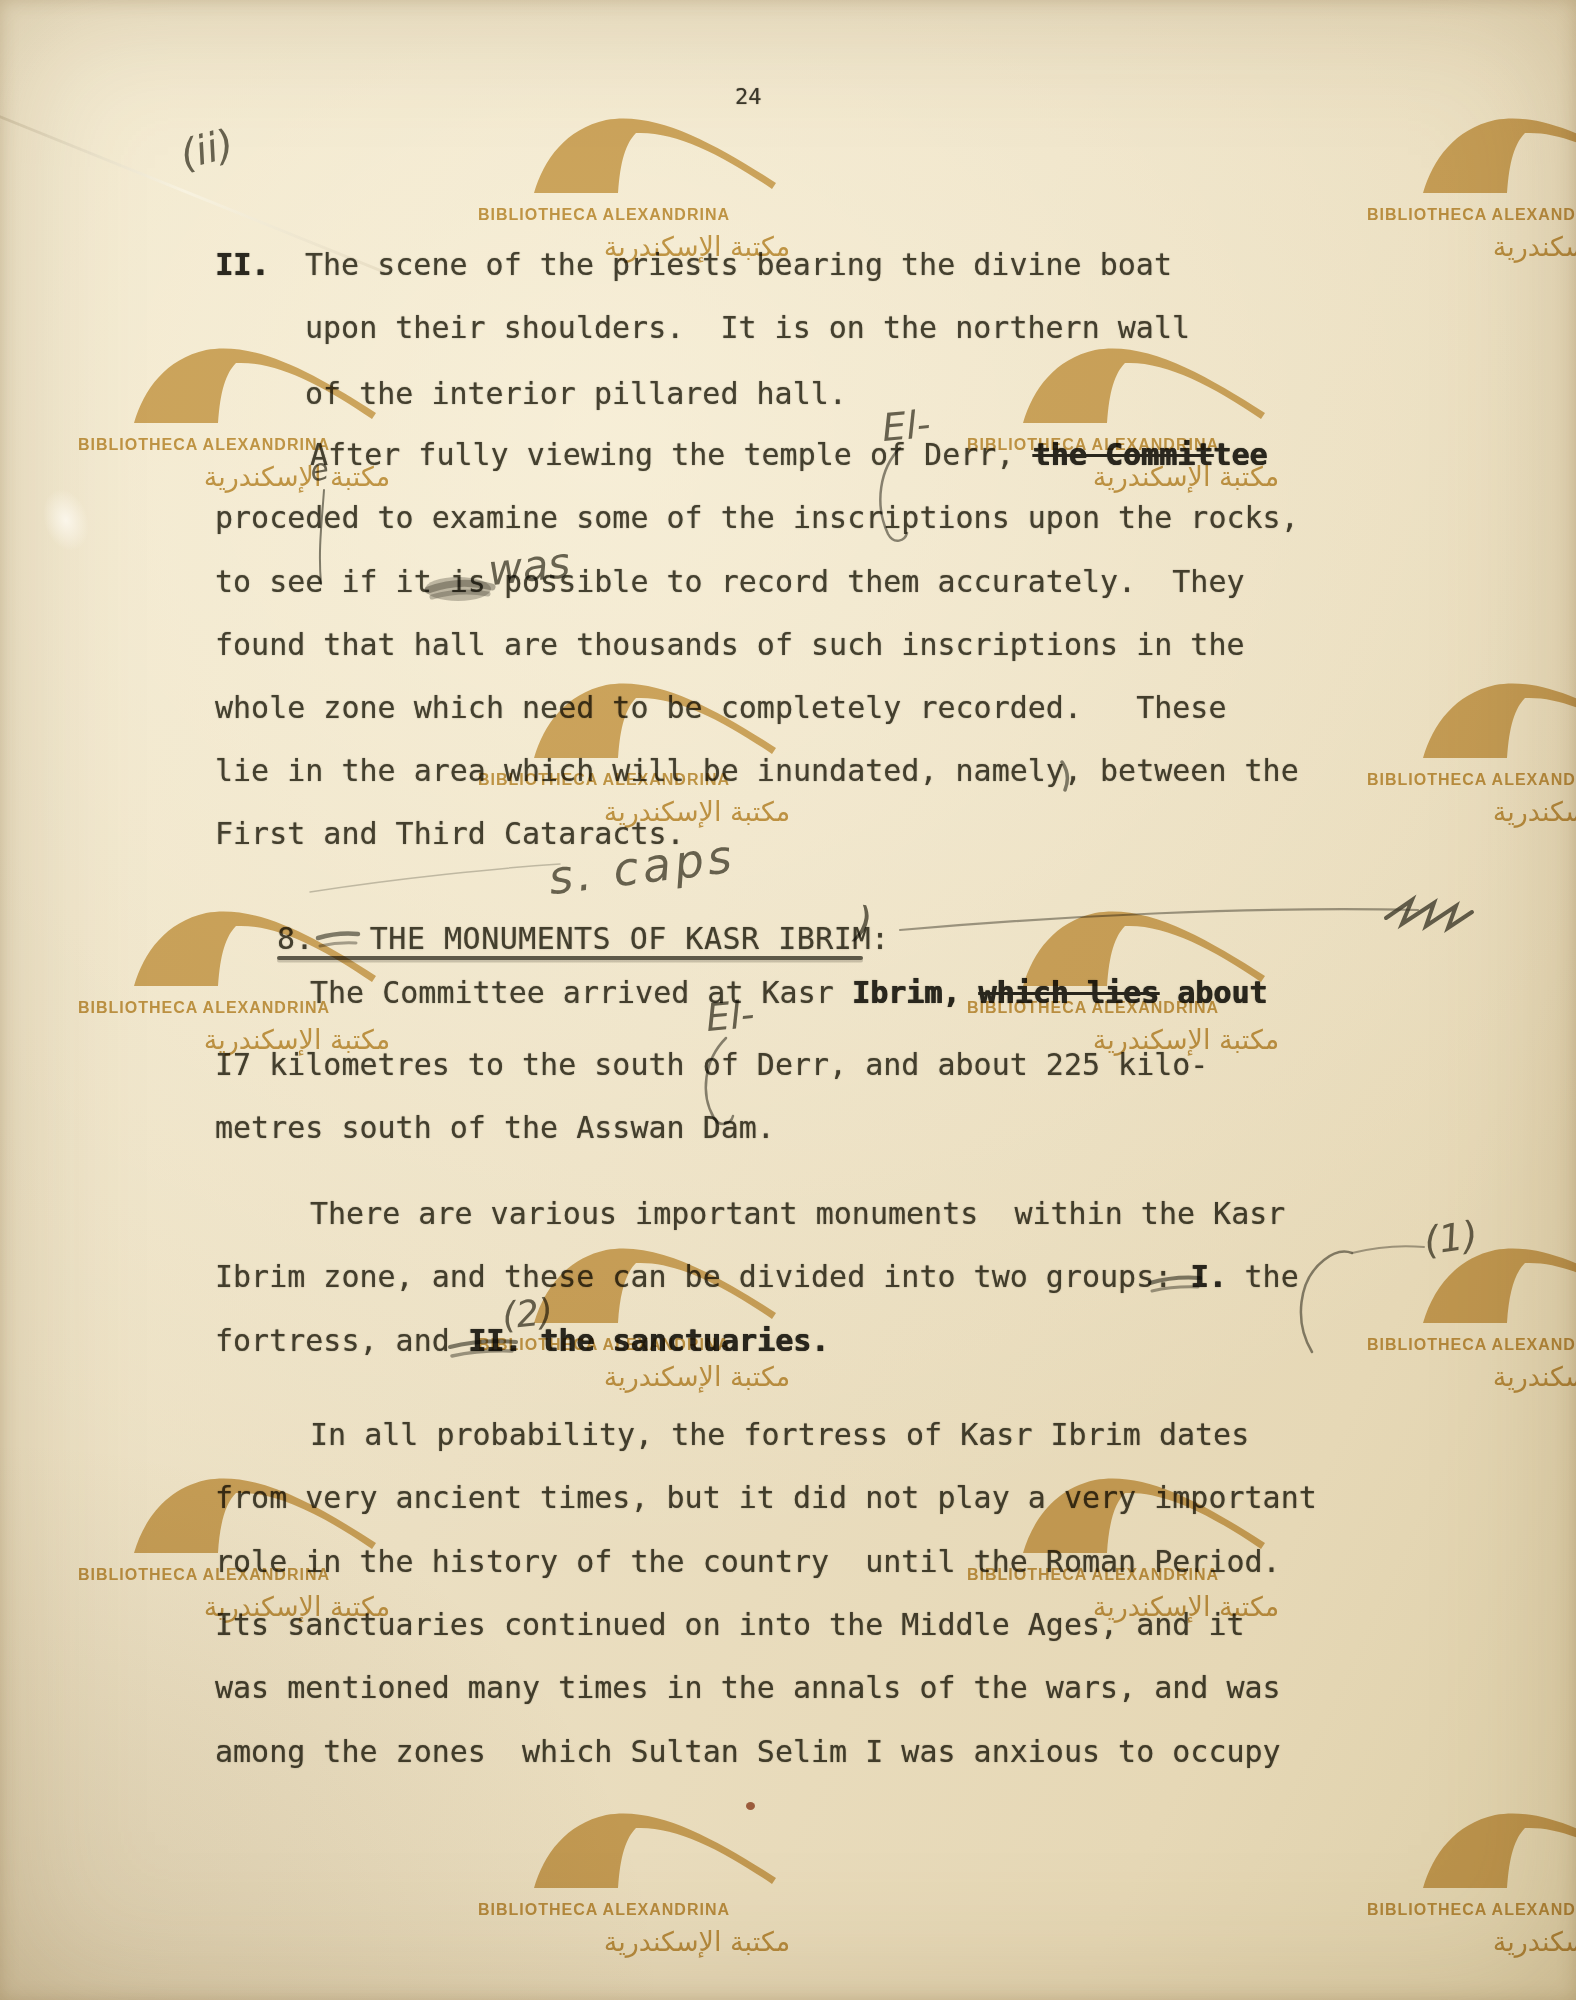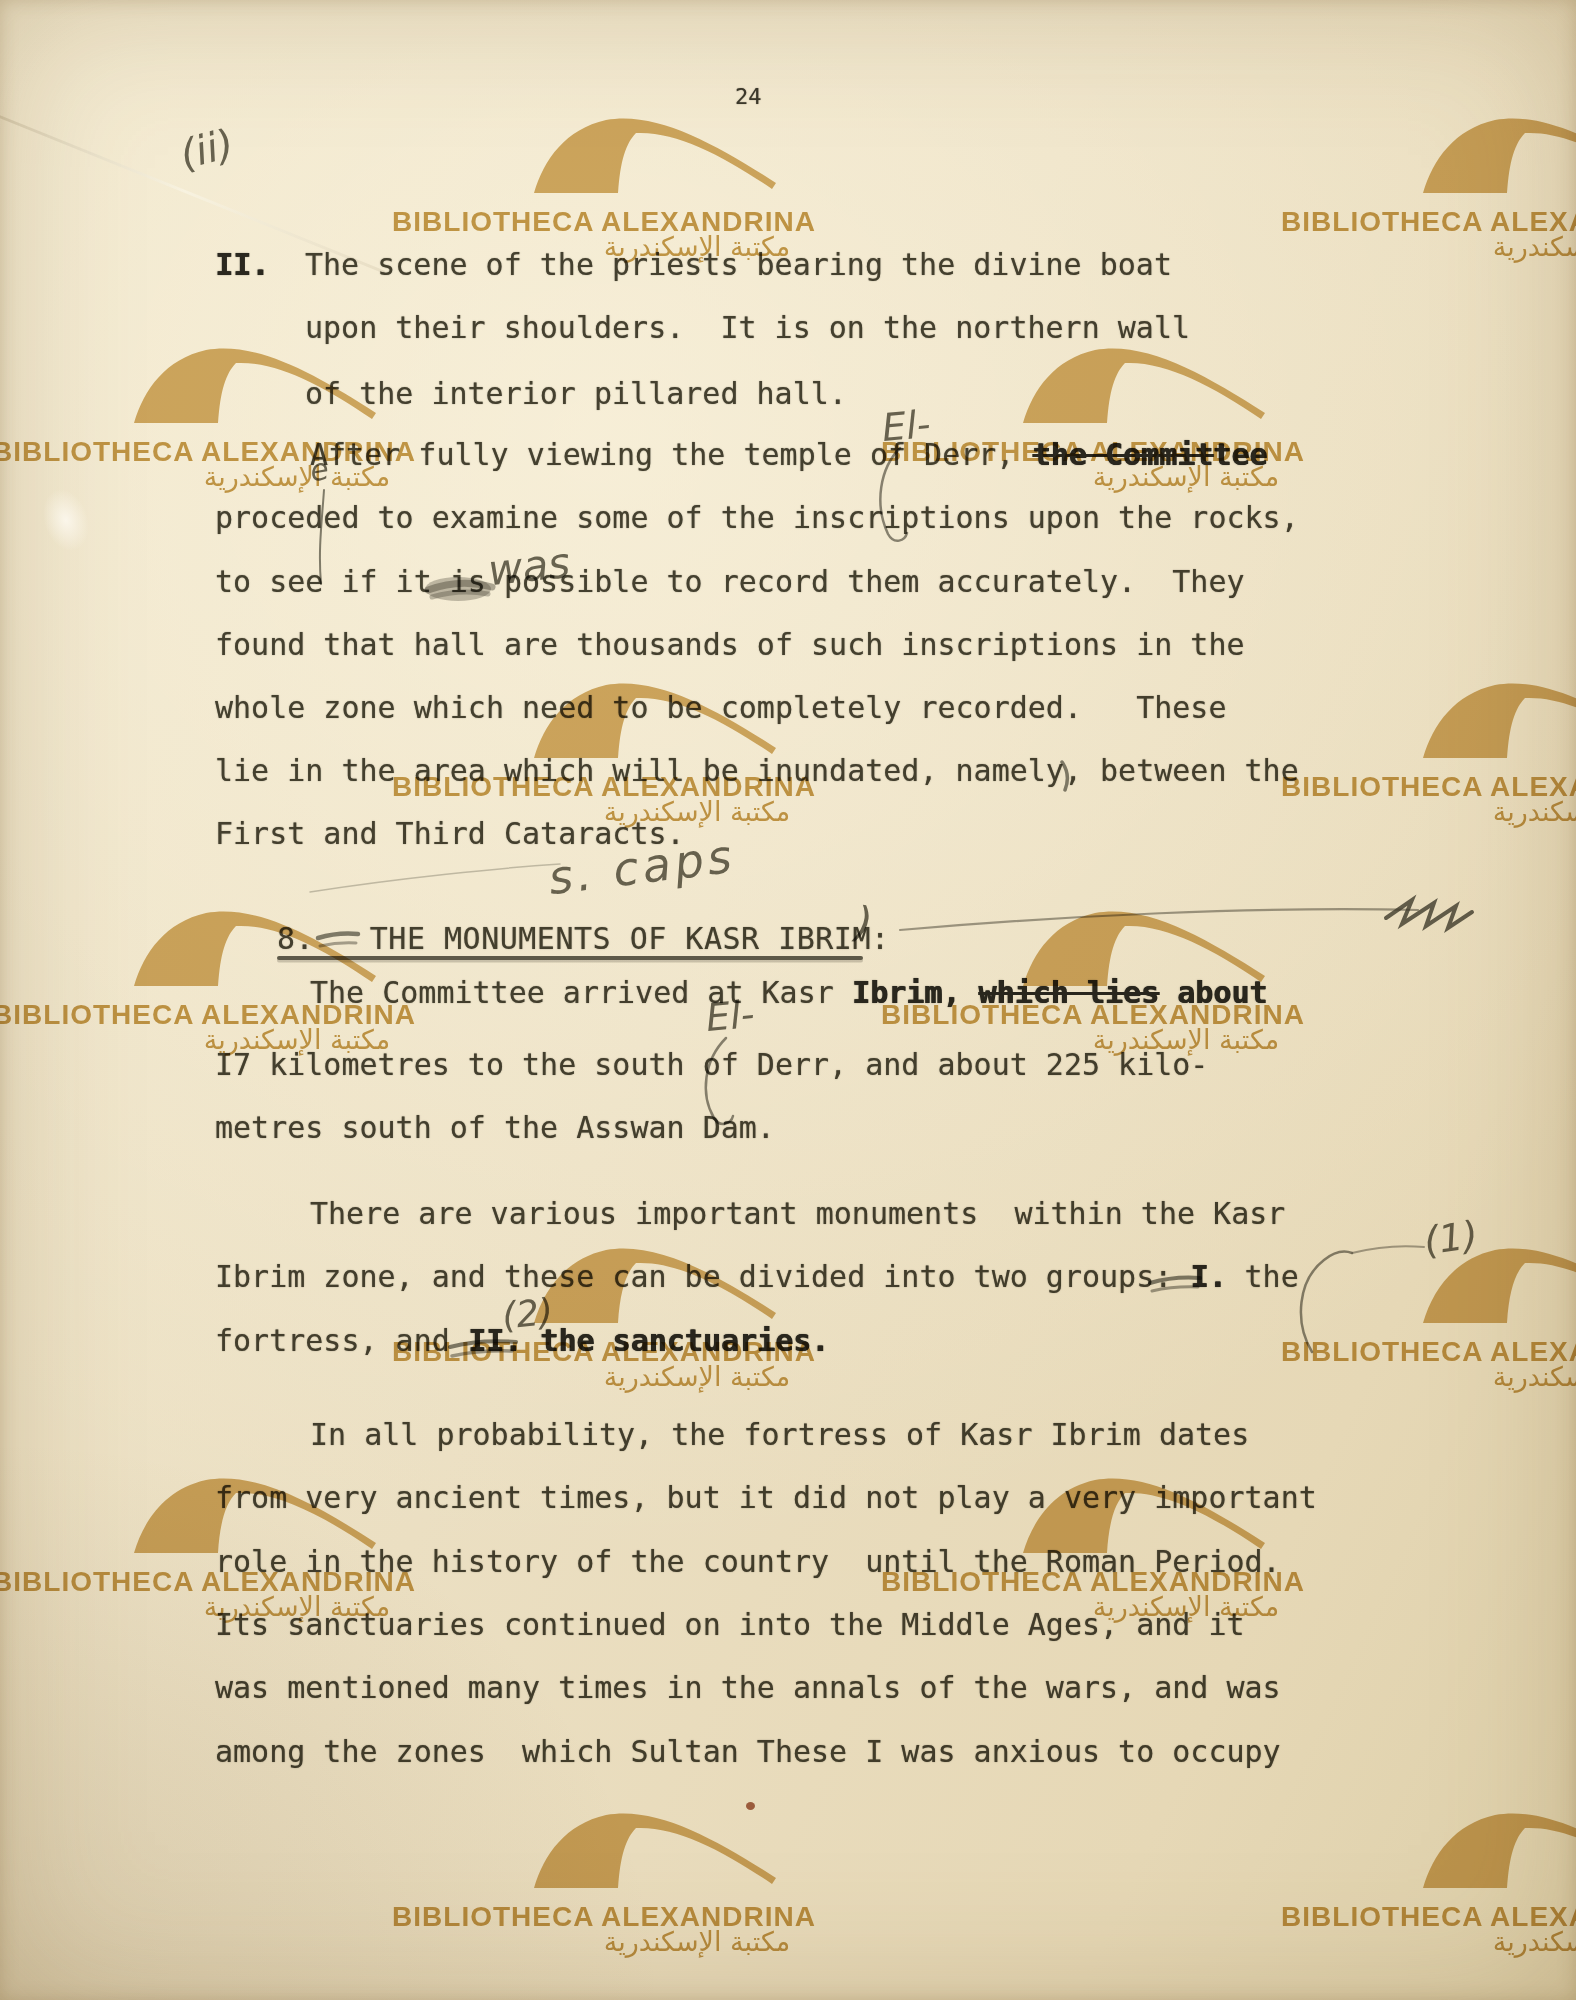--- a/index.html
+++ b/index.html
@@ -23,21 +23,21 @@
   .strike{text-decoration:line-through;text-decoration-thickness:3px;}
   .pagenum{position:absolute;left:735px;top:84px;font-size:22px;color:#3f3d34;
     text-shadow:0 0 1.2px rgba(62,60,50,.6);mix-blend-mode:multiply;z-index:3;}
   .headline-underline{position:absolute;left:277px;top:956px;width:586px;height:4px;
     background:#3c3a30;opacity:.8;border-radius:2px;box-shadow:0 2.5px 0 rgba(60,58,48,.28);
     mix-blend-mode:multiply;z-index:3;}
   
   .wm{position:absolute;width:278px;height:160px;mix-blend-mode:multiply;z-index:1;}
   .wm-arch{position:absolute;top:0;left:65px;width:250px;height:78px;opacity:.85;}
   .wm-text{position:absolute;top:91px;left:50%;transform:translateX(-50%);
-    font-family:"Liberation Sans",sans-serif;font-weight:bold;font-size:28px;
+    font-family:"Liberation Sans",sans-serif;font-weight:bold;font-size:16px;
     letter-spacing:1px;color:#c49b48;white-space:nowrap;opacity:.95;}
   .wm-ar{position:absolute;top:116px;left:50%;transform:translateX(calc(-50% + 93px));
     font-family:"DejaVu Sans",sans-serif;font-size:27px;color:#c49b48;
     white-space:nowrap;opacity:.95;}
   
   .hw{position:absolute;font-family:"DejaVu Sans",sans-serif;font-style:italic;
     color:#6c6a5f;mix-blend-mode:multiply;z-index:4;white-space:nowrap;}
   
   .pencil-svg{position:absolute;left:0;top:0;z-index:4;mix-blend-mode:multiply;pointer-events:none;}
   
@@ -188,21 +188,21 @@
 
   <div class="tline" style="left:310px;top:1196px">There are various important monuments  within the Kasr</div>
   <div class="tline" style="left:215px;top:1259px"><span class="seg">Ibrim zone, and these can be divided into two groups: </span><span class="seg ot">I.</span><span class="seg"> the</span></div>
   <div class="tline" style="left:215px;top:1323px"><span class="seg">fortress, and </span><span class="seg ot">II.</span><span class="seg ot"> the sanctuaries.</span></div>
 
   <div class="tline" style="left:310px;top:1417px">In all probability, the fortress of Kasr Ibrim dates</div>
   <div class="tline" style="left:215px;top:1480px">from very ancient times, but it did not play a very important</div>
   <div class="tline" style="left:215px;top:1544px">role in the history of the country  until the Roman Period.</div>
   <div class="tline" style="left:215px;top:1607px">Its sanctuaries continued on into the Middle Ages, and it</div>
   <div class="tline" style="left:215px;top:1670px">was mentioned many times in the annals of the wars, and was</div>
-  <div class="tline" style="left:215px;top:1734px">among the zones  which Sultan These I was anxious to occupy</div>
+  <div class="tline" style="left:215px;top:1734px">among the zones  which Sultan Selim I was anxious to occupy</div>
 
   <div class="hw" style="left:180px;top:126px;font-size:40px;transform:rotate(-14deg)">(ii)</div>
   <div class="hw" style="left:548px;top:840px;font-size:46px;letter-spacing:4px;transform:rotate(-7deg)">s. caps</div>
   <div class="hw" style="left:856px;top:898px;font-size:42px;transform:rotate(6deg)">)</div>
   <div class="hw" style="left:488px;top:542px;font-size:42px;transform:rotate(-6deg)">was</div>
   <div class="hw" style="left:310px;top:452px;font-size:30px;transform:rotate(-10deg)">e</div>
   <div class="hw" style="left:882px;top:404px;font-size:38px;transform:rotate(-5deg)">El-</div>
   <div class="hw" style="left:706px;top:994px;font-size:38px;transform:rotate(-5deg)">El-</div>
   <div class="hw" style="left:1424px;top:1216px;font-size:38px;transform:rotate(-8deg)">(1)</div>
   <div class="hw" style="left:502px;top:1293px;font-size:36px;transform:rotate(-6deg)">(2)</div>

